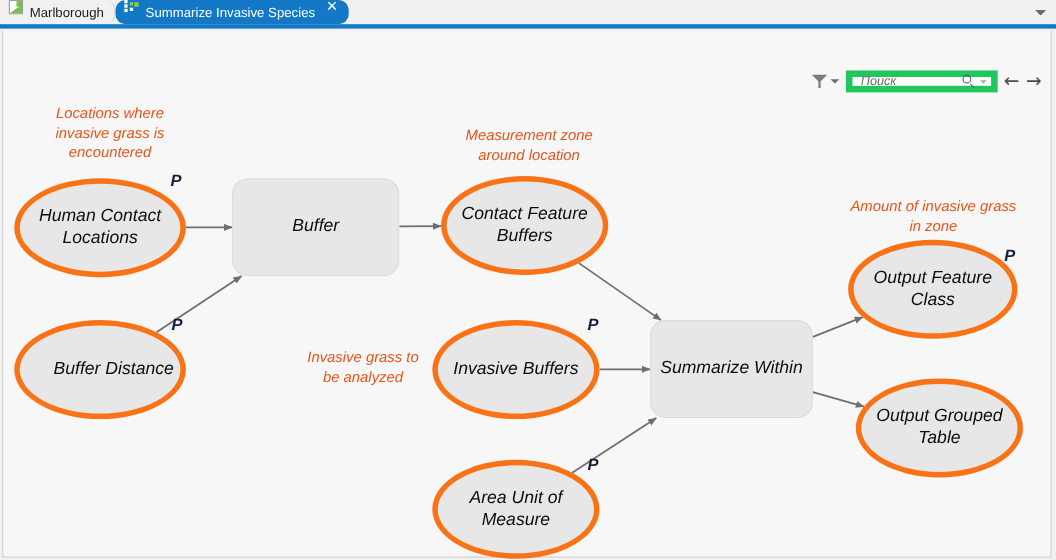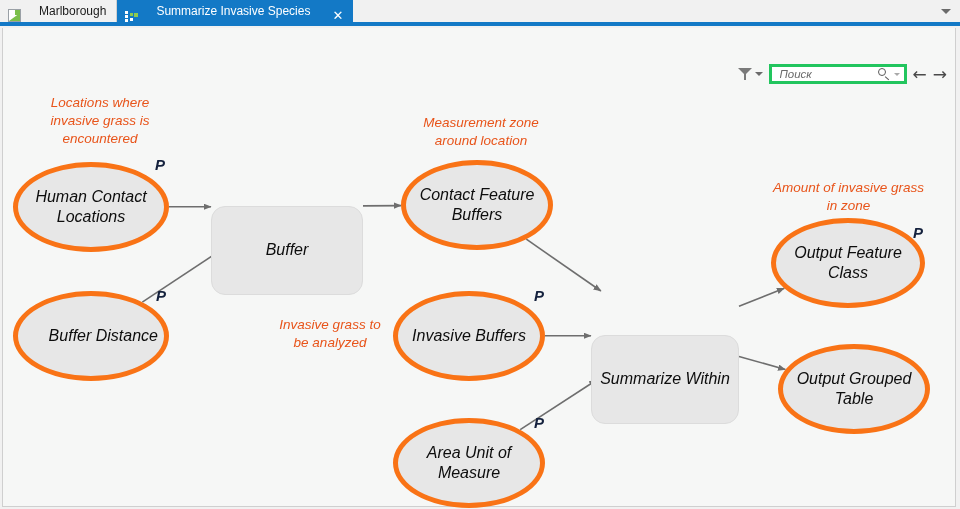--- a/index.html
+++ b/index.html
@@ -11,23 +11,23 @@
   }
   .app{position:relative;width:960px;height:509px;background:#f1f1f1;}
 
   
   .tabstrip{
     position:absolute;left:0;top:0;width:960px;height:22px;
     background:#f1f1f1;
     display:flex;align-items:flex-end;
   }
   .tab{
-    height:22px;display:flex;align-items:flex-end;gap:18px;
+    height:22px;display:flex;align-items:flex-start;gap:6px;
     padding:0 10px 0 8px;box-sizing:border-box;
-    font-size:12px;color:#1a1a1a;white-space:nowrap;
+    font-size:12px;color:#1a1a1a;white-space:nowrap;border-radius:9px;
   }
   .tab.inactive{
     background:#f1f1f1;
     border-right:1px solid #d0d0d0;
   }
   .tab.active{
     background:#1379c6;color:#ffffff;
   }
   .tab-label{line-height:22px;}
   .tab-close{
@@ -89,21 +89,21 @@
   .chev-sm{
     width:0;height:0;border-left:4px solid transparent;
     border-right:4px solid transparent;border-top:4px solid #6b6b6b;
   }
   .chev-xs{
     width:0;height:0;border-left:3.5px solid transparent;
     border-right:3.5px solid transparent;border-top:3.5px solid #a9a9a9;
   }
   .searchbox{
     width:138px;height:20px;box-sizing:border-box;
-    border:3px solid #22c55e;background:#ffffff;
+    border:6px solid #22c55e;background:#ffffff;
     display:flex;align-items:center;padding:0 4px 0 6px;gap:4px;
   }
   .searchbox input{
     border:none;outline:none;flex:1;min-width:0;
     font-family:"Liberation Sans", sans-serif;font-size:11.5px;
     font-style:italic;color:#555;background:transparent;
   }
   .searchbox input::placeholder{color:#6b6b6b;font-style:italic;opacity:1;}
   .mag{
     width:12px;height:12px;position:relative;display:block;flex:0 0 12px;
@@ -125,21 +125,21 @@
   .canvas{position:absolute;left:0;top:0;width:954px;height:479px;font-style:italic;}
   .canvas svg{position:absolute;left:0;top:0;}
 
   .node{position:absolute;box-sizing:border-box;}
   .ellipse{
     background:#e7e7e7;border:5px solid #f97316;border-radius:50%;
     display:flex;align-items:center;justify-content:center;text-align:center;
   }
   .procbox{
     background:#e7e7e7;border:1px solid #dcdcdc;border-radius:14px;
-    display:flex;align-items:center;justify-content:center;text-align:center;margin-top:44px;
+    display:flex;align-items:center;justify-content:center;text-align:center;
   }
   .node-label{
     font-size:16px;color:#0d0d0d;line-height:1.28;
     font-family:"Liberation Sans", sans-serif;padding:0 6px;
   }
   .note{
     position:absolute;color:#e8541a;font-size:13.5px;line-height:1.32;
     text-align:center;font-family:"Liberation Sans", sans-serif;
   }
   .pmark{

